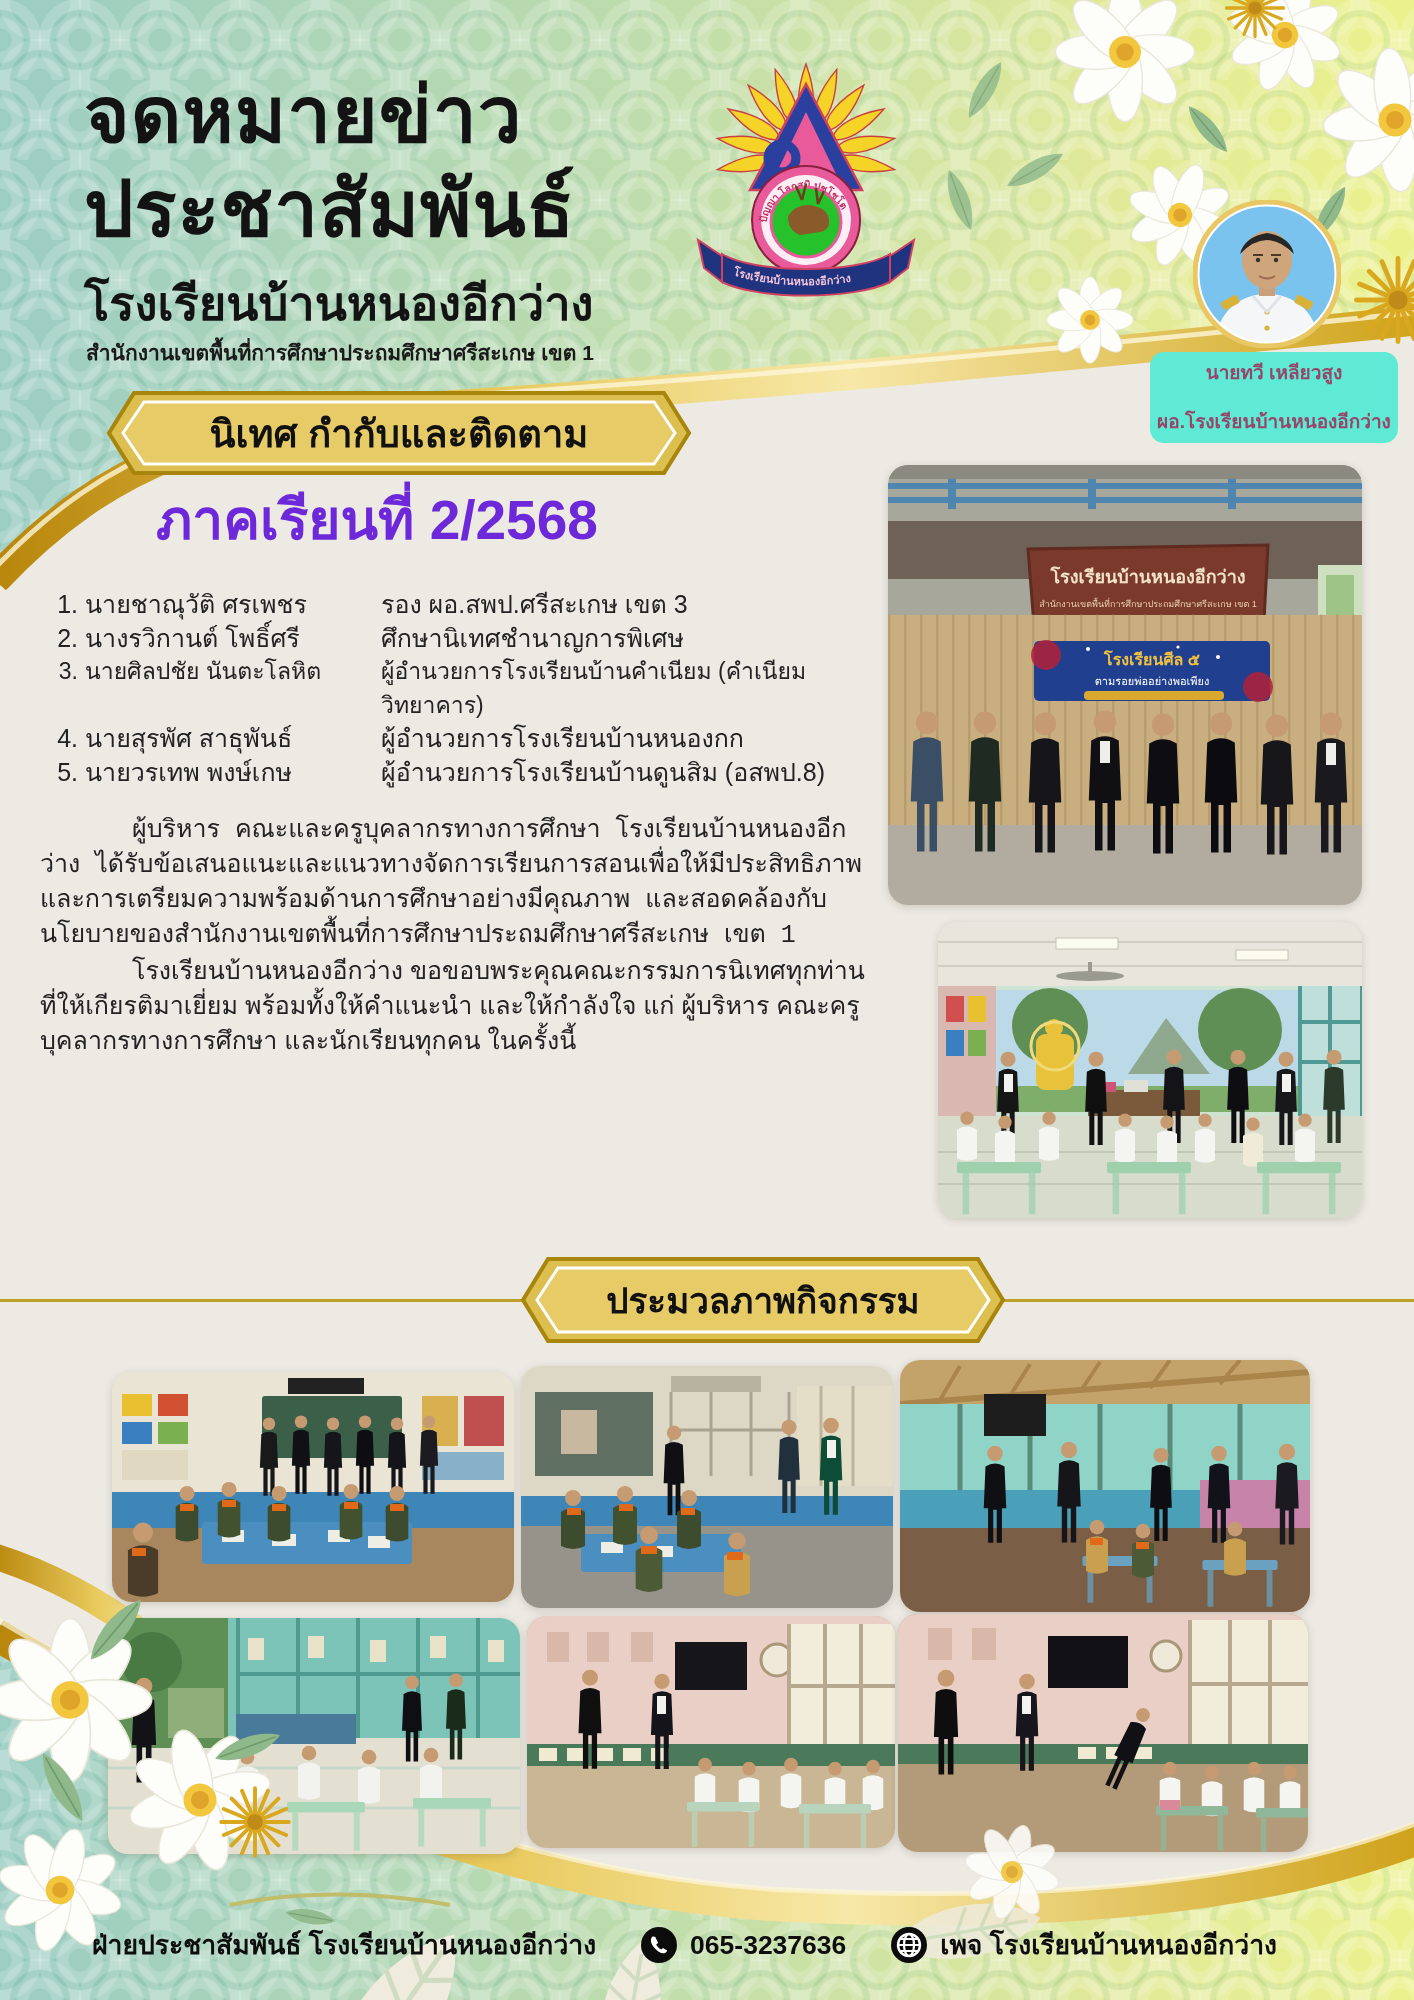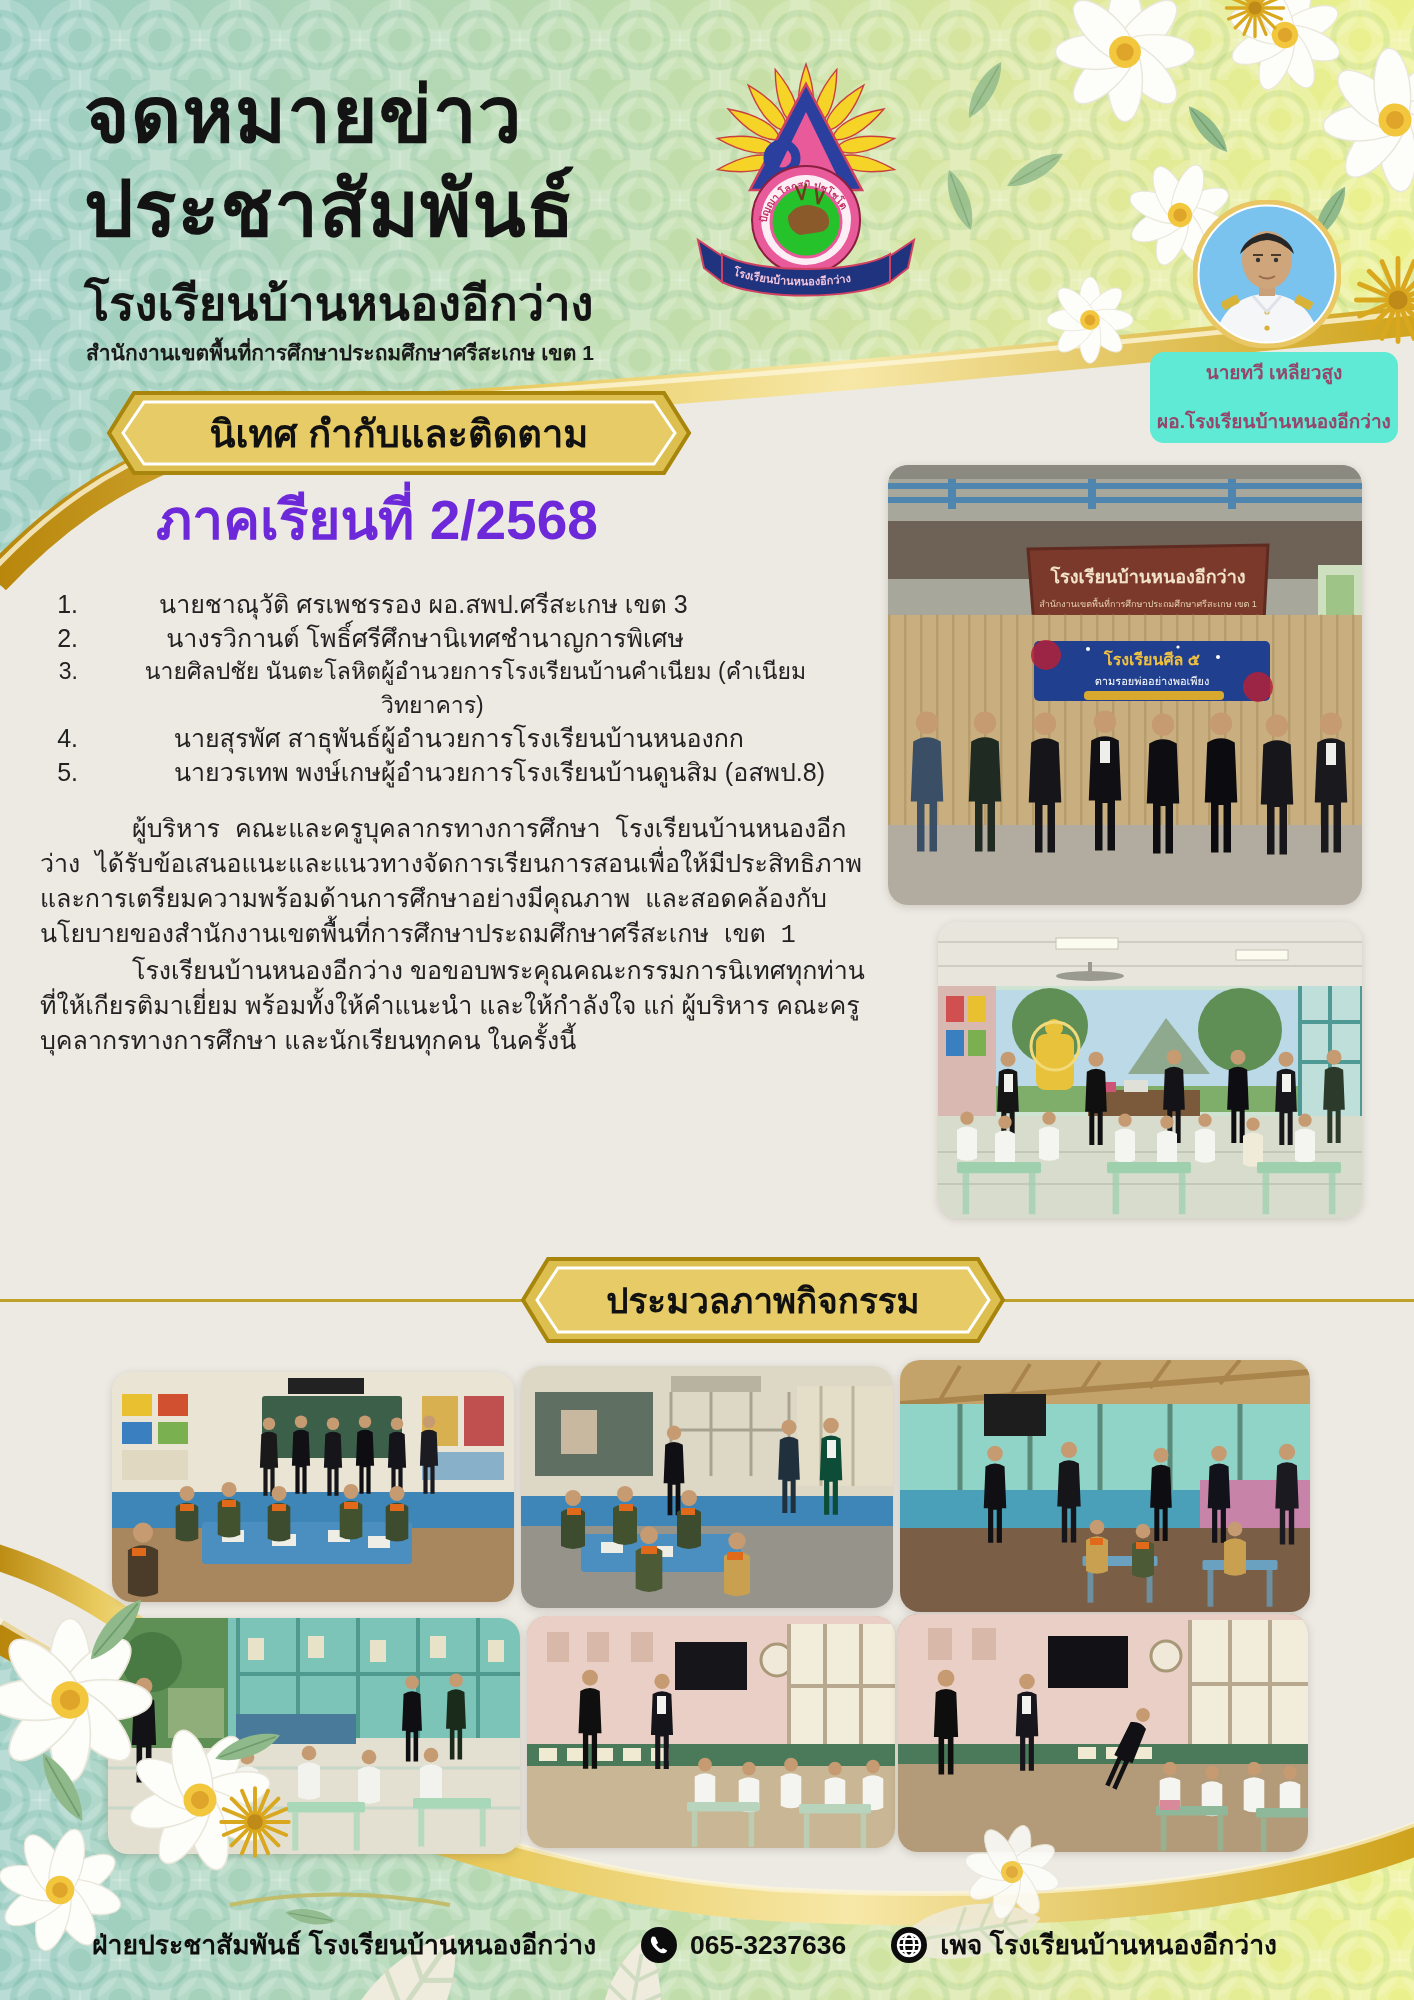--- a/index.html
+++ b/index.html
@@ -32,21 +32,21 @@
 
   
   .heading{left:156px;top:476px;font-size:55px;font-weight:800;color:#6d28d9;z-index:2;}
   .article{left:40px;top:584px;width:840px;z-index:2;color:#222;font-size:25px;line-height:35px;}
   .article p{margin:0;}
   .ind{text-indent:58px;}
   .ind2{text-indent:92px;}
   .clist{margin-top:4px;}
   .crow{display:flex;line-height:33.5px;}
   .cno{width:38px;text-align:right;padding-right:7px;flex:none;}
-  .cname{width:296px;flex:none;text-align:right;}
+  .cname{width:296px;flex:none;}
   .cpos{flex:1;}
   .crow.small{font-size:23px;}
   .p2{margin-top:24px !important;font-family:Liberation Mono, monospace;}
   .p3{margin-top:0px !important;}
 
   
   .ph{position:absolute;border-radius:20px;overflow:hidden;z-index:3;box-shadow:0 2px 8px rgba(60,50,30,.18);}
   .ph svg{width:100%;height:100%;}
   .photo1{left:888px;top:465px;width:474px;height:440px;}
   .photo2{left:938px;top:922px;width:424px;height:296px;}

